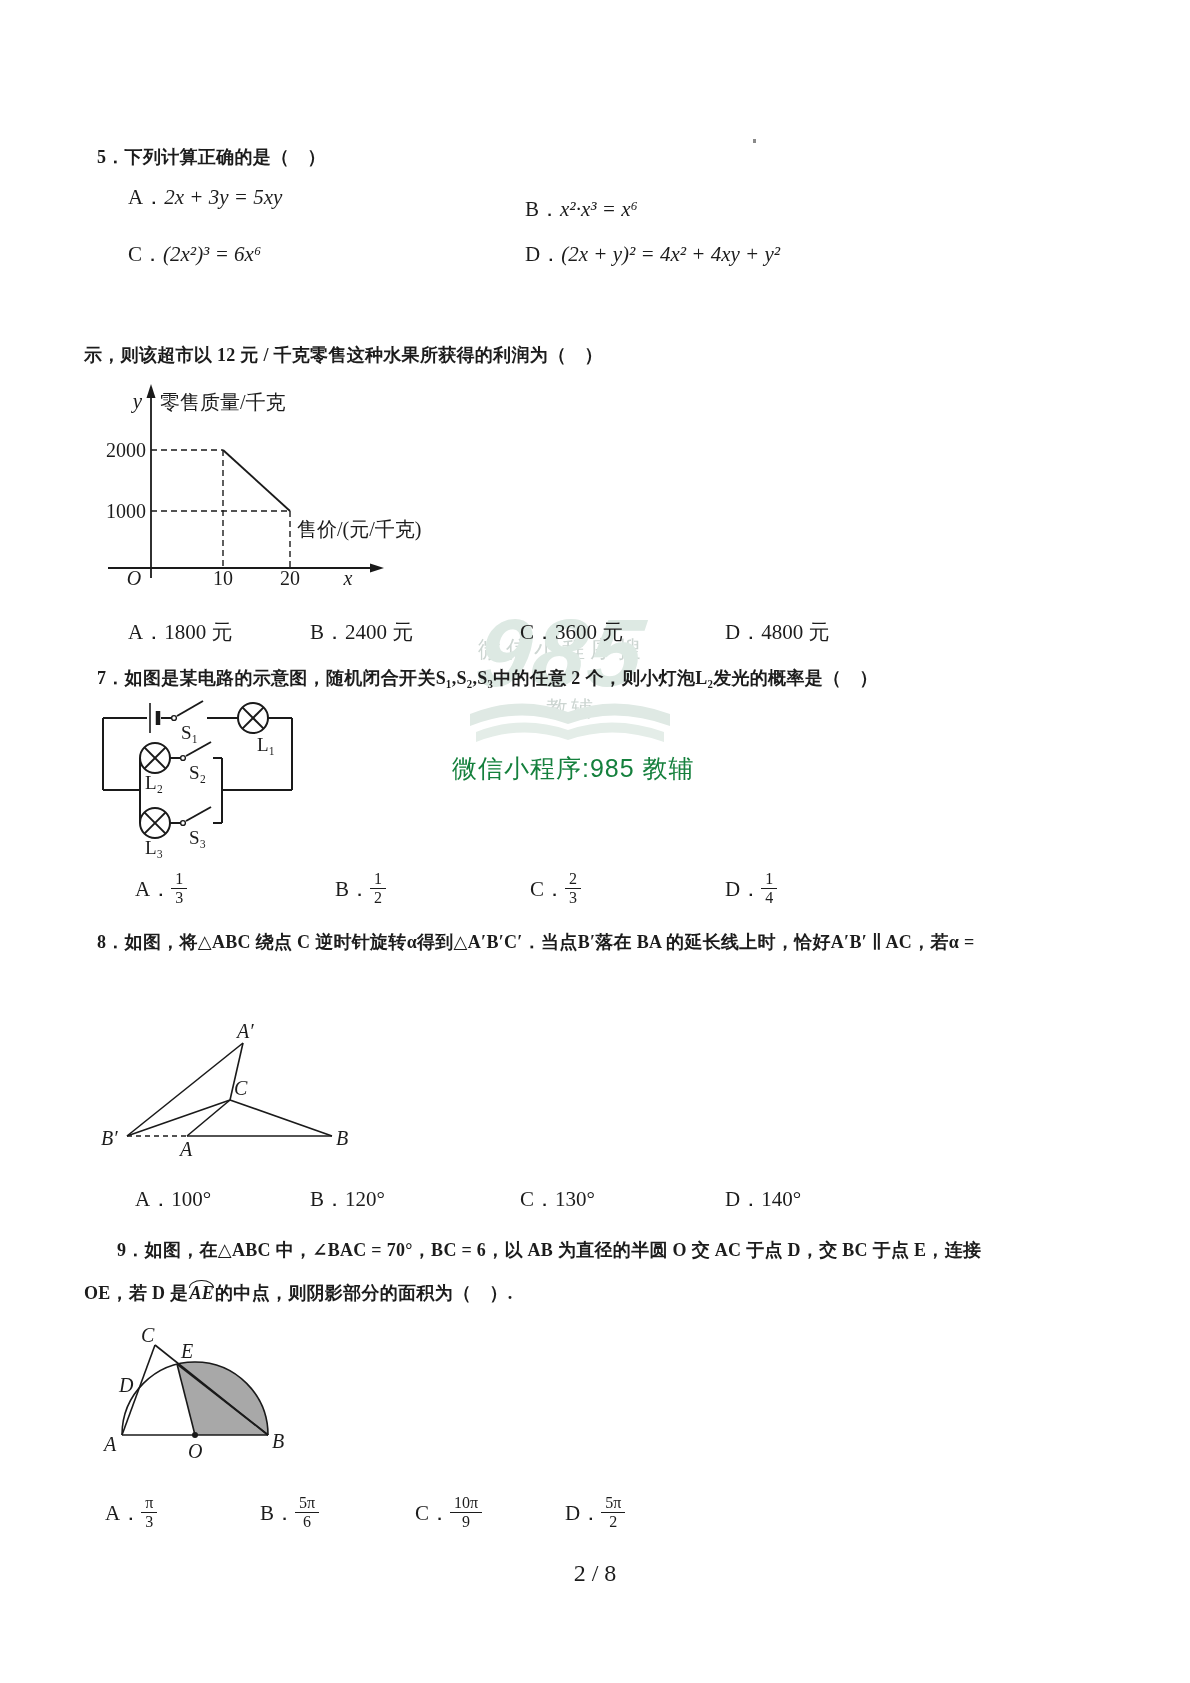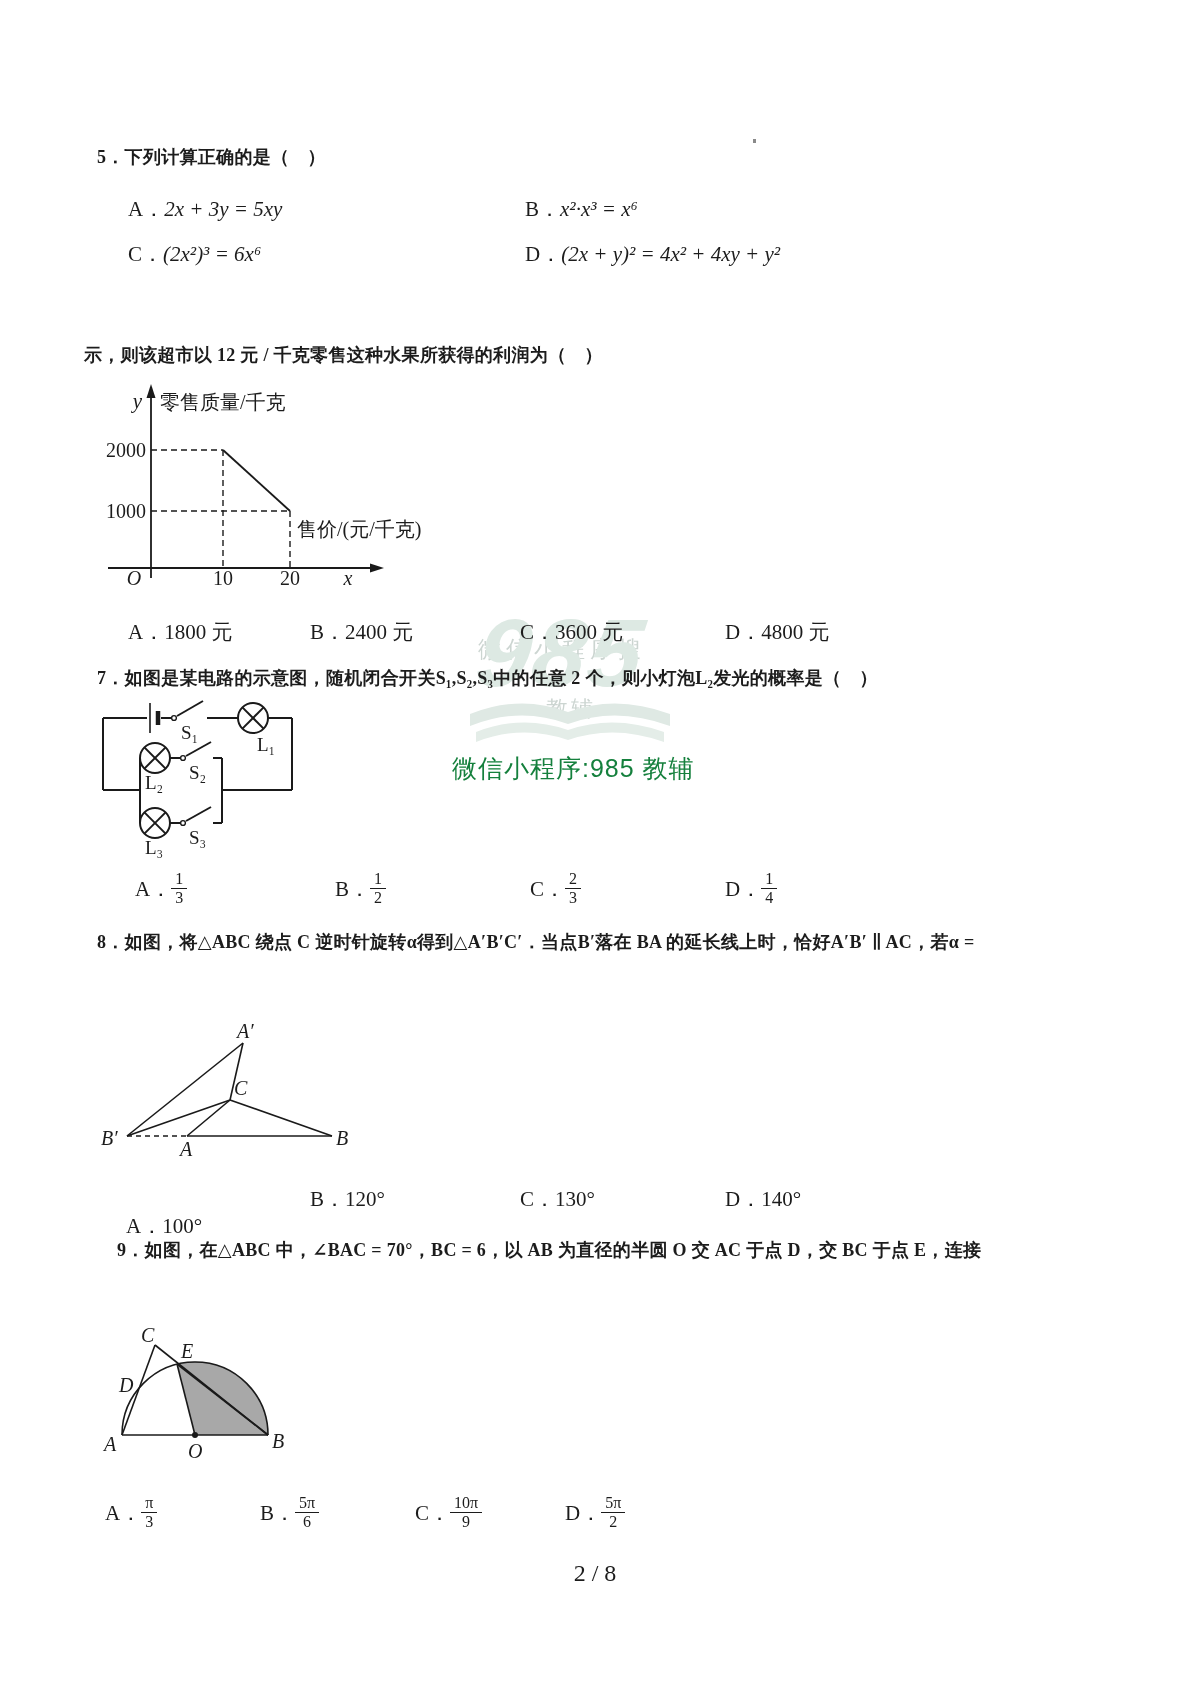--- a/index.html
+++ b/index.html
@@ -40,21 +40,21 @@
   <div class="wm wm-big">985</div>
   <div class="wm wm-mid">教辅</div>
   <svg class="wm" style="left:462px;top:696px;" width="216" height="58" viewBox="0 0 216 58">
     <path d="M8 18 Q58 -2 106 16 Q154 -2 208 18 L208 30 Q154 10 106 28 Q58 10 8 30 Z" fill="#dfe9e4"></path>
     <path d="M14 36 Q60 18 106 34 Q152 18 202 36 L202 46 Q152 28 106 44 Q60 28 14 46 Z" fill="#e4ede8"></path>
   </svg>
   <div class="wm wm-line2">微信小程序:985 教辅</div>
   <div class="dot-artifact"></div>
 
   <div class="abs stem" style="left:97px;top:145px;">5．下列计算正确的是（　）</div>
-  <div class="abs opt" style="left:128px;top:195px;"><span class="olabel">A．</span><span class="math">2x + 3y = 5xy</span></div>
+  <div class="abs opt" style="left:128px;top:183px;"><span class="olabel">A．</span><span class="math">2x + 3y = 5xy</span></div>
   <div class="abs opt" style="left:525px;top:195px;"><span class="olabel">B．</span><span class="math">x²·x³ = x⁶</span></div>
   <div class="abs opt" style="left:128px;top:240px;"><span class="olabel">C．</span><span class="math">(2x²)³ = 6x⁶</span></div>
   <div class="abs opt" style="left:525px;top:240px;"><span class="olabel">D．</span><span class="math">(2x + y)² = 4x² + 4xy + y²</span></div>
 
   <div class="abs stem" style="left:84px;top:343px;">示，则该超市以 12 元 / 千克零售这种水果所获得的利润为（　）</div>
 
   <svg style="left:90px;top:368px;" width="360" height="217" viewBox="0 0 360 217">
 
     <line x1="61" y1="210" x2="61" y2="26" stroke="#1a1a1a" stroke-width="1.8"></line>
     <polygon points="61,16 56.5,30 65.5,30" fill="#1a1a1a"></polygon>
@@ -154,26 +154,29 @@
       <line x1="92" y1="111" x2="237" y2="111"></line>
       <line x1="32" y1="111" x2="92" y2="111" stroke-dasharray="5 4"></line>
     </g>
     <text x="142" y="13" font-size="20" font-style="italic">A′</text>
     <text x="139" y="70" font-size="20" font-style="italic">C</text>
     <text x="6" y="120" font-size="20" font-style="italic">B′</text>
     <text x="85" y="131" font-size="20" font-style="italic">A</text>
     <text x="241" y="120" font-size="20" font-style="italic">B</text>
   </svg>
 
-  <div class="abs opt" style="left:126px;top:1185px;margin-top:27px;"><span class="olabel">A．</span><span>100°</span></div>
+  <div class="abs opt" style="left:135px;top:1185px;"><span class="olabel">A．</span><span>100°</span></div>
   <div class="abs opt" style="left:310px;top:1185px;"><span class="olabel">B．</span><span>120°</span></div>
   <div class="abs opt" style="left:520px;top:1185px;"><span class="olabel">C．</span><span>130°</span></div>
   <div class="abs opt" style="left:725px;top:1185px;"><span class="olabel">D．</span><span>140°</span></div>
 
   <div class="abs stem" style="left:97px;top:1238px;margin-left:20px;">9．如图，在△ABC 中，∠BAC = 70°，BC = 6，以 AB 为直径的半圆 O 交 AC 于点 D，交 BC 于点 E，连接</div>
+  <div class="abs stem" style="left:84px;top:1281px;">
+    <span>OE，若 D 是</span><span class="arc-hat">AE</span><span>的中点，则阴影部分的面积为（　）.</span>
+  </div>
 
   <svg style="left:95px;top:1328px;" width="210" height="140" viewBox="0 0 210 140">
 
     <path d="M 82 36 A 73 73 0 0 1 173 107 L 100 107 Z" fill="#a8a8a8" stroke="none"></path>
     <g stroke="#1a1a1a" stroke-width="1.6" fill="none">
       <path d="M 27 107 A 73 73 0 0 1 173 107"></path>
       <line x1="27" y1="107" x2="60" y2="17"></line>
       <line x1="60" y1="17" x2="173" y2="107"></line>
       <line x1="27" y1="107" x2="173" y2="107"></line>
       <line x1="82" y1="36" x2="100" y2="107"></line>

